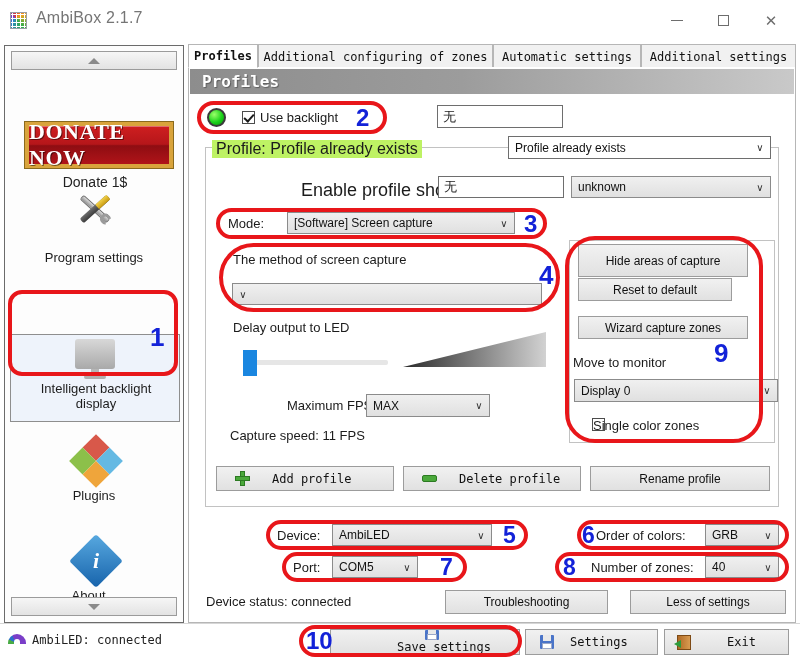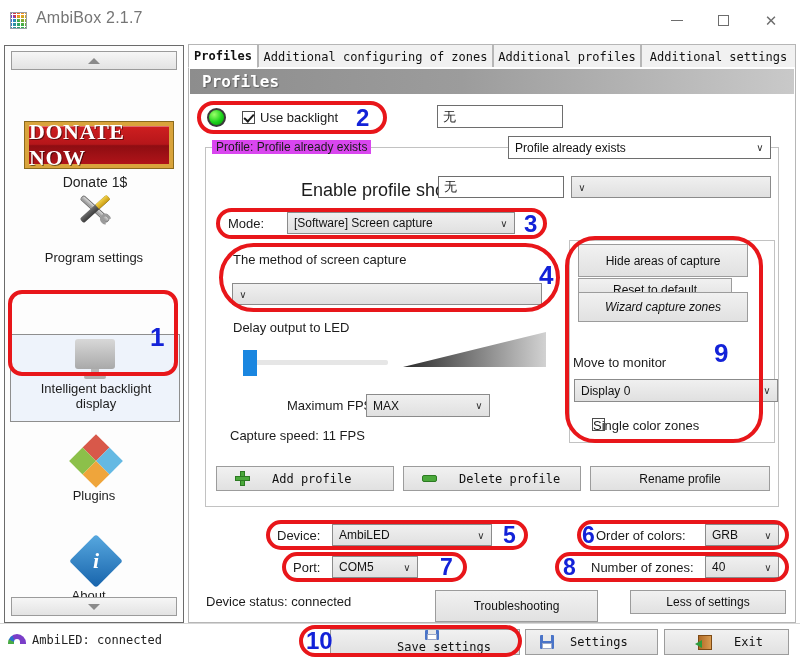--- a/index.html
+++ b/index.html
@@ -132,21 +132,21 @@
   .combo .cv{flex:1;padding-left:6px;overflow:hidden;white-space:nowrap;}
   .combo .chev{width:20px;text-align:center;color:#333;font-size:10px;}
   .btn{background:linear-gradient(180deg,#f1f1f1,#e1e1e1);border:1px solid #9c9c9c;
       box-sizing:border-box;display:flex;align-items:center;justify-content:center;
       font-size:12px;color:#111;}
   .btn.mono{font-family:"DejaVu Sans Mono","Liberation Mono",monospace;}
   .lbl-s{font-size:12px;color:#1b1b1b;}
 
   
   .group{border:1px solid #c2c2c2;box-sizing:border-box;}
-  .group-title{background:#d946ef;padding:0 4px;font-size:12px;color:#1b1b1b;}
+  .group-title{background:#bef264;padding:0 4px;font-size:16px;color:#1b1b1b;}
 
   
   .oval{border:4px solid #e8161a;border-radius:999px;box-sizing:border-box;
         pointer-events:none;background:transparent;z-index:20;}
   .rrect{border:4px solid #e8161a;border-radius:14px;box-sizing:border-box;
         pointer-events:none;background:transparent;z-index:20;}
   .num{color:#1322d8;font-weight:bold;font-family:"Liberation Sans","DejaVu Sans",sans-serif;
        z-index:22;}
 
   
@@ -255,21 +255,21 @@
 <div class="abs num" id="num1" style="left:150px;top:322px;font-size:26px;">1</div>
 
 
 <div class="abs tab active" id="tab-profiles">
     <span>Profiles</span>
   </div>
 <div class="abs tab" id="tab-addzones">
     <span>Additional configuring of zones</span>
   </div>
 <div class="abs tab" id="tab-autoprof">
-    <span>Additional profiles</span>
+    <span>Automatic settings</span>
   </div>
 <div class="abs tab" id="tab-addset">
     <span>Additional settings</span>
   </div>
 
 <div class="abs" id="content"></div>
 <div class="abs" id="section-banner">
   <span>Profiles</span>
 </div>
 
@@ -292,20 +292,21 @@
 <div class="abs combo white" style="left:508px;top:136px;width:263px;height:23px;">
   <span class="cv">Profile already exists</span>
   <span class="chev">∨</span>
 </div>
 
 <div class="abs lbl-s" style="left:301px;top:180px;font-size:18px;">Enable profile shortcut:</div>
 <div class="abs txt" style="left:438px;top:176px;width:126px;height:22px;">
   <span>无</span>
 </div>
 <div class="abs combo" style="left:571px;top:176px;width:200px;height:22px;">
+  <span class="cv">unknown</span>
   <span class="chev">∨</span>
 </div>
 
 <div class="abs lbl-s" style="left:228px;top:216px;font-size:13px;">Mode:</div>
 <div class="abs combo" style="left:287px;top:212px;width:228px;height:22px;">
   <span class="cv">[Software] Screen capture</span>
   <span class="chev">∨</span>
 </div>
 <div class="abs oval" id="ann3" style="left:216px;top:208px;width:331px;height:31px;"></div>
 <div class="abs num" id="num3" style="left:524px;top:210px;font-size:24px;">3</div>
@@ -331,21 +332,21 @@
 <div class="abs lbl-s" style="left:230px;top:428px;font-size:13px;">Capture speed: 11 FPS</div>
 
 
 <div class="abs group" style="left:569px;top:240px;width:206px;height:203px;"></div>
 <div class="abs btn" style="left:578px;top:244px;width:170px;height:33px;">
   <span>Hide areas of capture</span>
 </div>
 <div class="abs btn" style="left:578px;top:278px;width:154px;height:23px;">
   <span>Reset to default</span>
 </div>
-<div class="abs btn" style="left:578px;top:292px;width:170px;height:30px;font-style:italic;">
+<div class="abs btn" style="left:578px;top:316px;width:170px;height:23px;">
   <span>Wizard capture zones</span>
 </div>
 <div class="abs lbl-s" style="left:573px;top:355px;font-size:13px;">Move to monitor</div>
 <div class="abs combo" style="left:574px;top:379px;width:204px;height:23px;">
   <span class="cv">Display 0</span>
   <span class="chev">∨</span>
 </div>
 <div class="abs cb" style="left:576px;top:418px;"></div>
 <div class="abs lbl-s" style="left:593px;top:418px;font-size:13px;">Single color zones</div>
 <div class="abs rrect" id="ann9" style="left:565px;top:236px;width:198px;height:207px;border-radius:30px;"></div>
@@ -392,21 +393,21 @@
 <div class="abs lbl-s" style="left:591px;top:560px;font-size:13px;">Number of zones:</div>
 <div class="abs combo" style="left:705px;top:556px;width:74px;height:22px;">
   <span class="cv">40</span>
   <span class="chev">∨</span>
 </div>
 <div class="abs oval" id="ann8" style="left:555px;top:552px;width:234px;height:30px;"></div>
 <div class="abs num" id="num8" style="left:563px;top:554px;font-size:23px;">8</div>
 
 
 <div class="abs lbl-s" style="left:206px;top:594px;font-size:13px;">Device status: connected</div>
-<div class="abs btn" style="left:435px;top:590px;width:163px;height:32px;">
+<div class="abs btn" style="left:445px;top:590px;width:163px;height:24px;">
   <span>Troubleshooting</span>
 </div>
 <div class="abs btn" style="left:630px;top:590px;width:156px;height:24px;">
   <span>Less of settings</span>
 </div>
 
 
 <div class="abs" id="statusbar"></div>
 <div class="abs" id="rainbow-icon"></div>
 <div class="abs" id="status-text">AmbiLED: connected</div>
@@ -415,19 +416,19 @@
   <span class="floppy"></span>
   <span style="margin-left:24px;font-size:12px;">Save settings</span>
 </div>
 <div class="abs oval" id="ann10" style="left:299px;top:625px;width:223px;height:32px;"></div>
 <div class="abs num" id="num10" style="left:306px;top:627px;font-size:24px;">10</div>
 
 <div class="abs btn mono" style="left:525px;top:629px;width:133px;height:26px;justify-content:flex-start;padding-left:14px;">
   <span class="floppy"></span>
   <span style="margin-left:16px;font-size:12px;">Settings</span>
 </div>
-<div class="abs btn mono" style="left:664px;top:629px;width:125px;height:26px;justify-content:flex-start;padding-left:33px;">
+<div class="abs btn mono" style="left:664px;top:629px;width:125px;height:26px;justify-content:flex-start;padding-left:12px;gap:14px;">
   <span class="door"></span>
   <span style="margin-left:22px;font-size:12px;">Exit</span>
 </div>
 
 
 
 
 </body></html>

